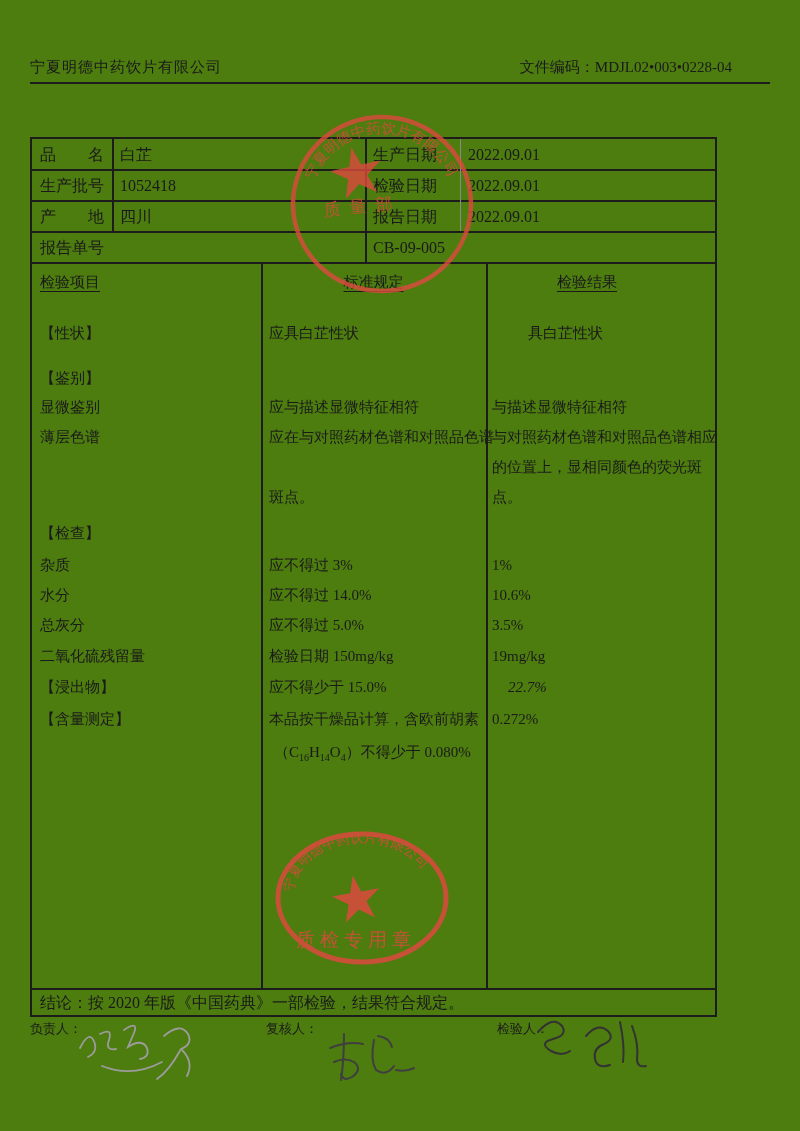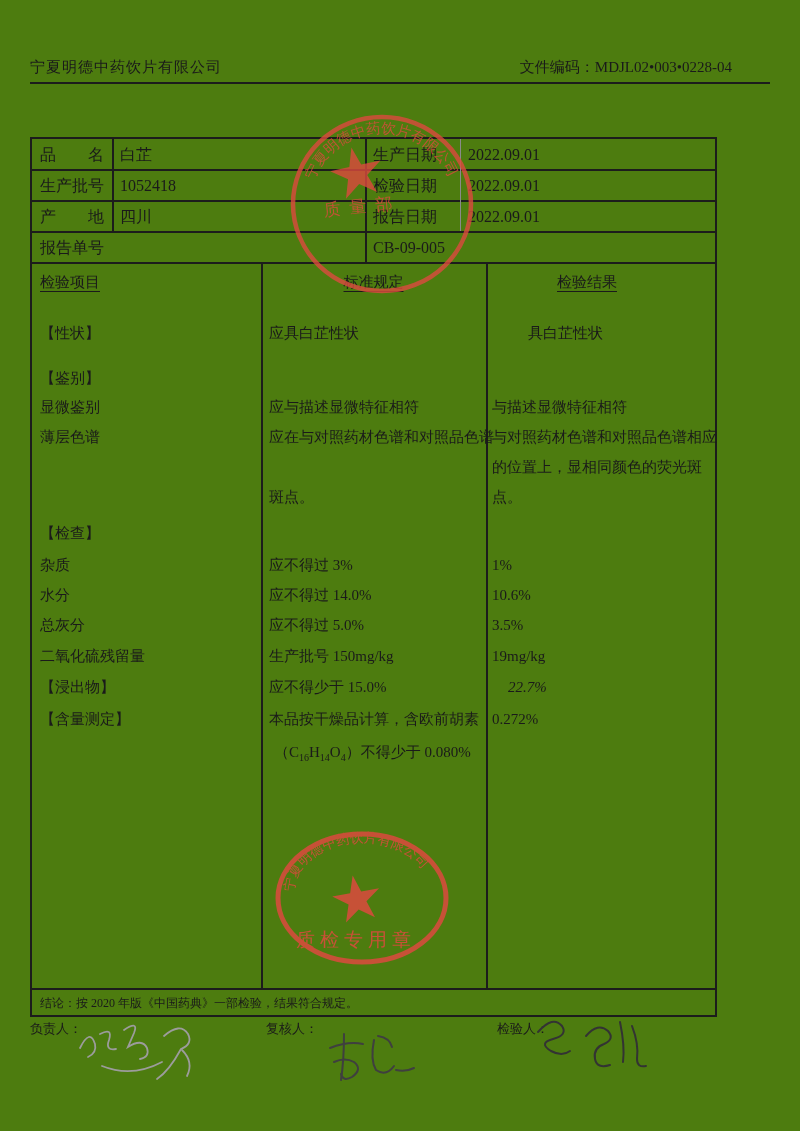--- a/index.html
+++ b/index.html
@@ -97,33 +97,33 @@
 
     <div class="cell m15" style="left:8px;top:446px;">水分</div>
     <div class="cell m15" style="left:237px;top:446px;">应不得过 14.0%</div>
     <div class="cell m15" style="left:460px;top:446px;">10.6%</div>
 
     <div class="cell m15" style="left:8px;top:476px;">总灰分</div>
     <div class="cell m15" style="left:237px;top:476px;">应不得过 5.0%</div>
     <div class="cell m15" style="left:460px;top:476px;">3.5%</div>
 
     <div class="cell m15" style="left:8px;top:507px;">二氧化硫残留量</div>
-    <div class="cell m15" style="left:237px;top:507px;">生产批号 150mg/kg</div>
+    <div class="cell m15" style="left:237px;top:507px;">检验日期 150mg/kg</div>
     <div class="cell m15" style="left:460px;top:507px;">19mg/kg</div>
 
     <div class="cell m15" style="left:8px;top:538px;">【浸出物】</div>
     <div class="cell m15" style="left:237px;top:538px;">应不得少于 15.0%</div>
     <div class="cell m15" style="left:476px;top:538px;font-style:italic;">22.7%</div>
 
     <div class="cell m15" style="left:8px;top:570px;">【含量测定】</div>
     <div class="cell m15" style="left:237px;top:570px;">本品按干燥品计算，含欧前胡素</div>
     <div class="cell m15" style="left:242px;top:603px;"><span>（C</span><sub>16</sub><span>H</span><sub>14</sub><span>O</span><sub>4</sub><span>）不得少于 0.080%</span></div>
     <div class="cell m15" style="left:460px;top:570px;">0.272%</div>
 
-    <div class="cell" style="left:8px;top:854px;font-size:12px;">结论：按 2020 年版《中国药典》一部检验，结果符合规定。</div>
+    <div class="cell" style="left:8px;top:854px;font-size:16px;">结论：按 2020 年版《中国药典》一部检验，结果符合规定。</div>
   </div>
 
   <div class="abs sig-label" style="left:30px;top:1020px;">负责人：</div>
   <div class="abs sig-label" style="left:266px;top:1020px;">复核人：</div>
   <div class="abs sig-label" style="left:497px;top:1020px;">检验人：</div>
 
   <svg class="stamp-svg" style="left:72px;top:1016px;" width="150" height="66" viewBox="0 0 150 66">
     <g fill="none" stroke="#9c9c9c" stroke-width="1.8" stroke-linecap="round">
       <path d="M8 32 q10 -20 15 -4 q2 9 -7 13"></path>
       <path d="M28 18 q13 -7 9 6 q-4 11 7 9"></path>

